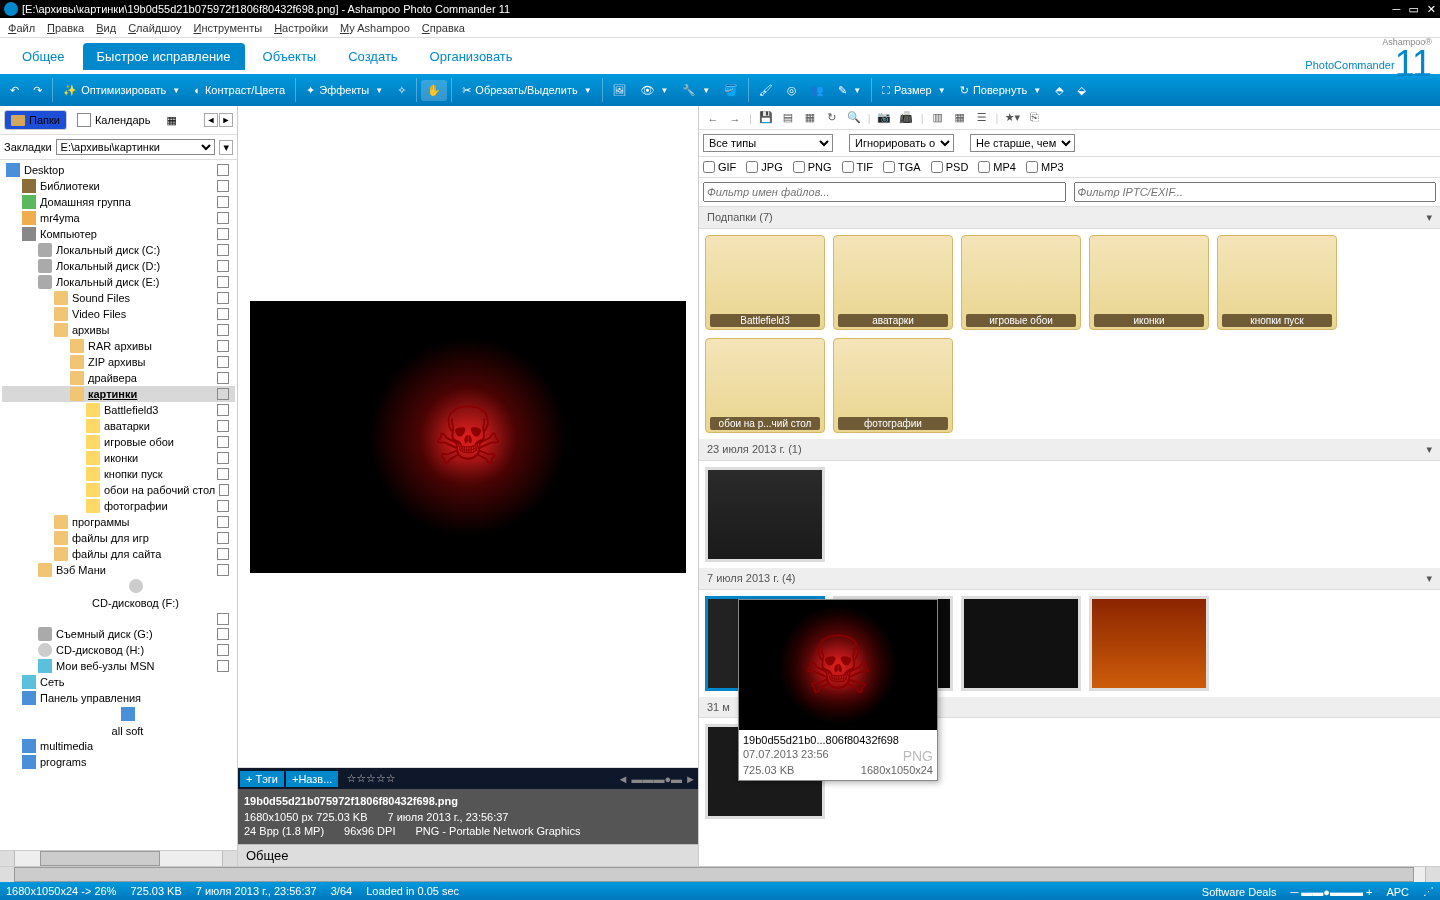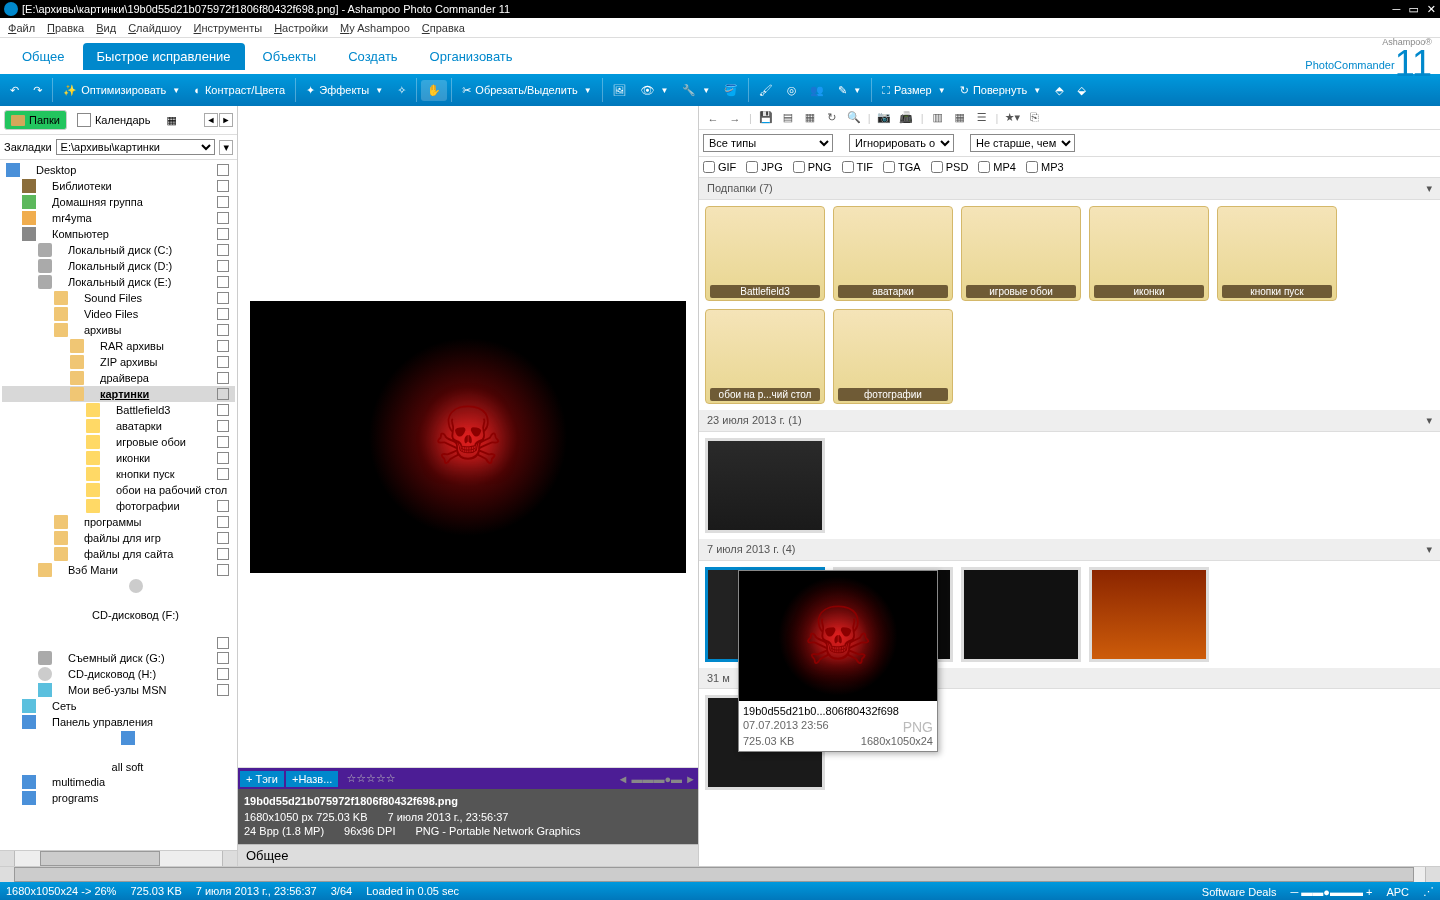--- a/index.html
+++ b/index.html
@@ -19,45 +19,45 @@
 .tabbar .tab{padding:6px 14px;color:#0088cc;font-size:13px;cursor:pointer;border-radius:4px 4px 0 0;}
 .tabbar .tab.active{background:#0088cc;color:#fff;}
 .toolbar{height:32px;background:linear-gradient(#0099dd,#0077bb);display:flex;align-items:center;padding:0 4px;gap:2px;}
 .tb-btn{color:#fff;display:flex;align-items:center;gap:4px;padding:4px 6px;cursor:pointer;font-size:11px;white-space:nowrap;}
 .tb-sep{width:1px;height:24px;background:rgba(255,255,255,0.3);margin:0 2px;}
 .tb-arrow{font-size:8px;margin-left:2px;}
 .content{display:flex;height:760px;}
 .left-pane{width:238px;background:#fff;border-right:1px solid #ccc;display:flex;flex-direction:column;}
 .left-tabs{display:flex;align-items:center;padding:4px;gap:4px;border-bottom:1px solid #ddd;}
 .left-tabs .lt{display:flex;align-items:center;gap:4px;padding:3px 6px;cursor:pointer;}
-.left-tabs .lt.active{background:#22c55e;border:1px solid #ccc;border-radius:3px;}
+.left-tabs .lt.active{background:#1d4ed8;border:1px solid #ccc;border-radius:3px;}
 .folder-icon{width:14px;height:11px;background:#d4a75a;border-radius:1px;display:inline-block;}
 .cal-icon{width:14px;height:14px;background:#fff;border:1px solid #888;display:inline-block;}
 .nav-arrows{margin-left:auto;display:flex;gap:1px;}
 .nav-arrows span{width:14px;height:14px;border:1px solid #aaa;display:flex;align-items:center;justify-content:center;font-size:9px;cursor:pointer;}
 .bookmarks-row{display:flex;align-items:center;padding:4px;gap:4px;border-bottom:1px solid #ddd;}
 .bookmarks-row select{flex:1;font-size:11px;}
 .tree{flex:1;overflow-y:auto;padding:2px;}
-.tree-item{display:flex;align-items:center;gap:16px;padding:1px 2px;cursor:pointer;white-space:nowrap;}
+.tree-item{display:flex;align-items:center;gap:4px;padding:1px 2px;cursor:pointer;white-space:nowrap;}
 .tree-item .chk{width:12px;height:12px;border:1px solid #888;margin-left:auto;margin-right:4px;}
 .tree-item.selected{background:#d8d8d8;}
 .tree-item.selected .label{font-weight:bold;text-decoration:underline;}
 .ti-icon{width:14px;height:14px;flex-shrink:0;}
 .ic-desktop{background:#4a90d9;}
 .ic-lib{background:#8a6d3b;}
 .ic-home{background:#5cb85c;}
 .ic-user{background:#f0ad4e;}
 .ic-computer{background:#888;}
 .ic-disk{background:#aaa;border-radius:2px;}
 .ic-folder{background:#f0c674;border-radius:1px;}
 .ic-folder-y{background:#ffd966;border-radius:1px;}
 .ic-cd{background:#ccc;border-radius:50%;}
 .ic-net{background:#5bc0de;}
 .ic-ctrl{background:#4a90d9;}
-.center-pane{flex-shrink:0;width:460px;background:#4c1d95;display:flex;flex-direction:column;}
+.center-pane{flex-shrink:0;width:460px;background:#0f172a;display:flex;flex-direction:column;}
 .preview-area{flex:1;background:#fff;display:flex;align-items:center;justify-content:center;overflow:hidden;}
 .preview-img{width:436px;height:272px;background:#000;position:relative;display:flex;align-items:center;justify-content:center;}
 .preview-glyph{width:200px;height:200px;position:relative;}
 .preview-glyph::before{content:"";position:absolute;inset:0;background:radial-gradient(circle,rgba(255,40,40,0.8) 0%,rgba(180,10,10,0.4) 35%,transparent 70%);}
 .preview-glyph::after{content:"☠";position:absolute;inset:0;display:flex;align-items:center;justify-content:center;font-size:80px;color:#8b0000;text-shadow:0 0 20px #ff2020;}
 .tag-row{height:22px;display:flex;align-items:center;gap:2px;padding:2px;border-top:1px solid #ddd;}
 .tag-btn{background:#0088cc;color:#fff;padding:2px 6px;cursor:pointer;font-size:11px;}
 .stars{color:#bbb;margin-left:6px;}
 .info-panel{background:#555;color:#fff;padding:6px;}
 .info-line{display:flex;gap:20px;font-size:11px;padding:1px 0;}
@@ -414,20 +414,24 @@
     <div class="chk-row" id="formats">
         <label><input type="checkbox" style="">GIF</label>
         <label><input type="checkbox" style="">JPG</label>
         <label><input type="checkbox" style="">PNG</label>
         <label><input type="checkbox" style="">TIF</label>
         <label><input type="checkbox" style="">TGA</label>
         <label><input type="checkbox" style="">PSD</label>
         <label><input type="checkbox" style="">MP4</label>
         <label><input type="checkbox" style="">MP3</label>
       </div>
+    <div class="filter-inputs">
+      <input placeholder="Фильтр имен файлов..." style="">
+      <input placeholder="Фильтр IPTC/EXIF..." style="">
+    </div>
     <div class="thumbs-area">
       <div class="group-header">
           <span>Подпапки (7)</span>
           <span>▾</span>
         </div>
       <div class="thumb-grid" id="folder-thumbs">
           <div class="folder-thumb">
             <div class="fl">Battlefield3</div>
           </div>
           <div class="folder-thumb">

